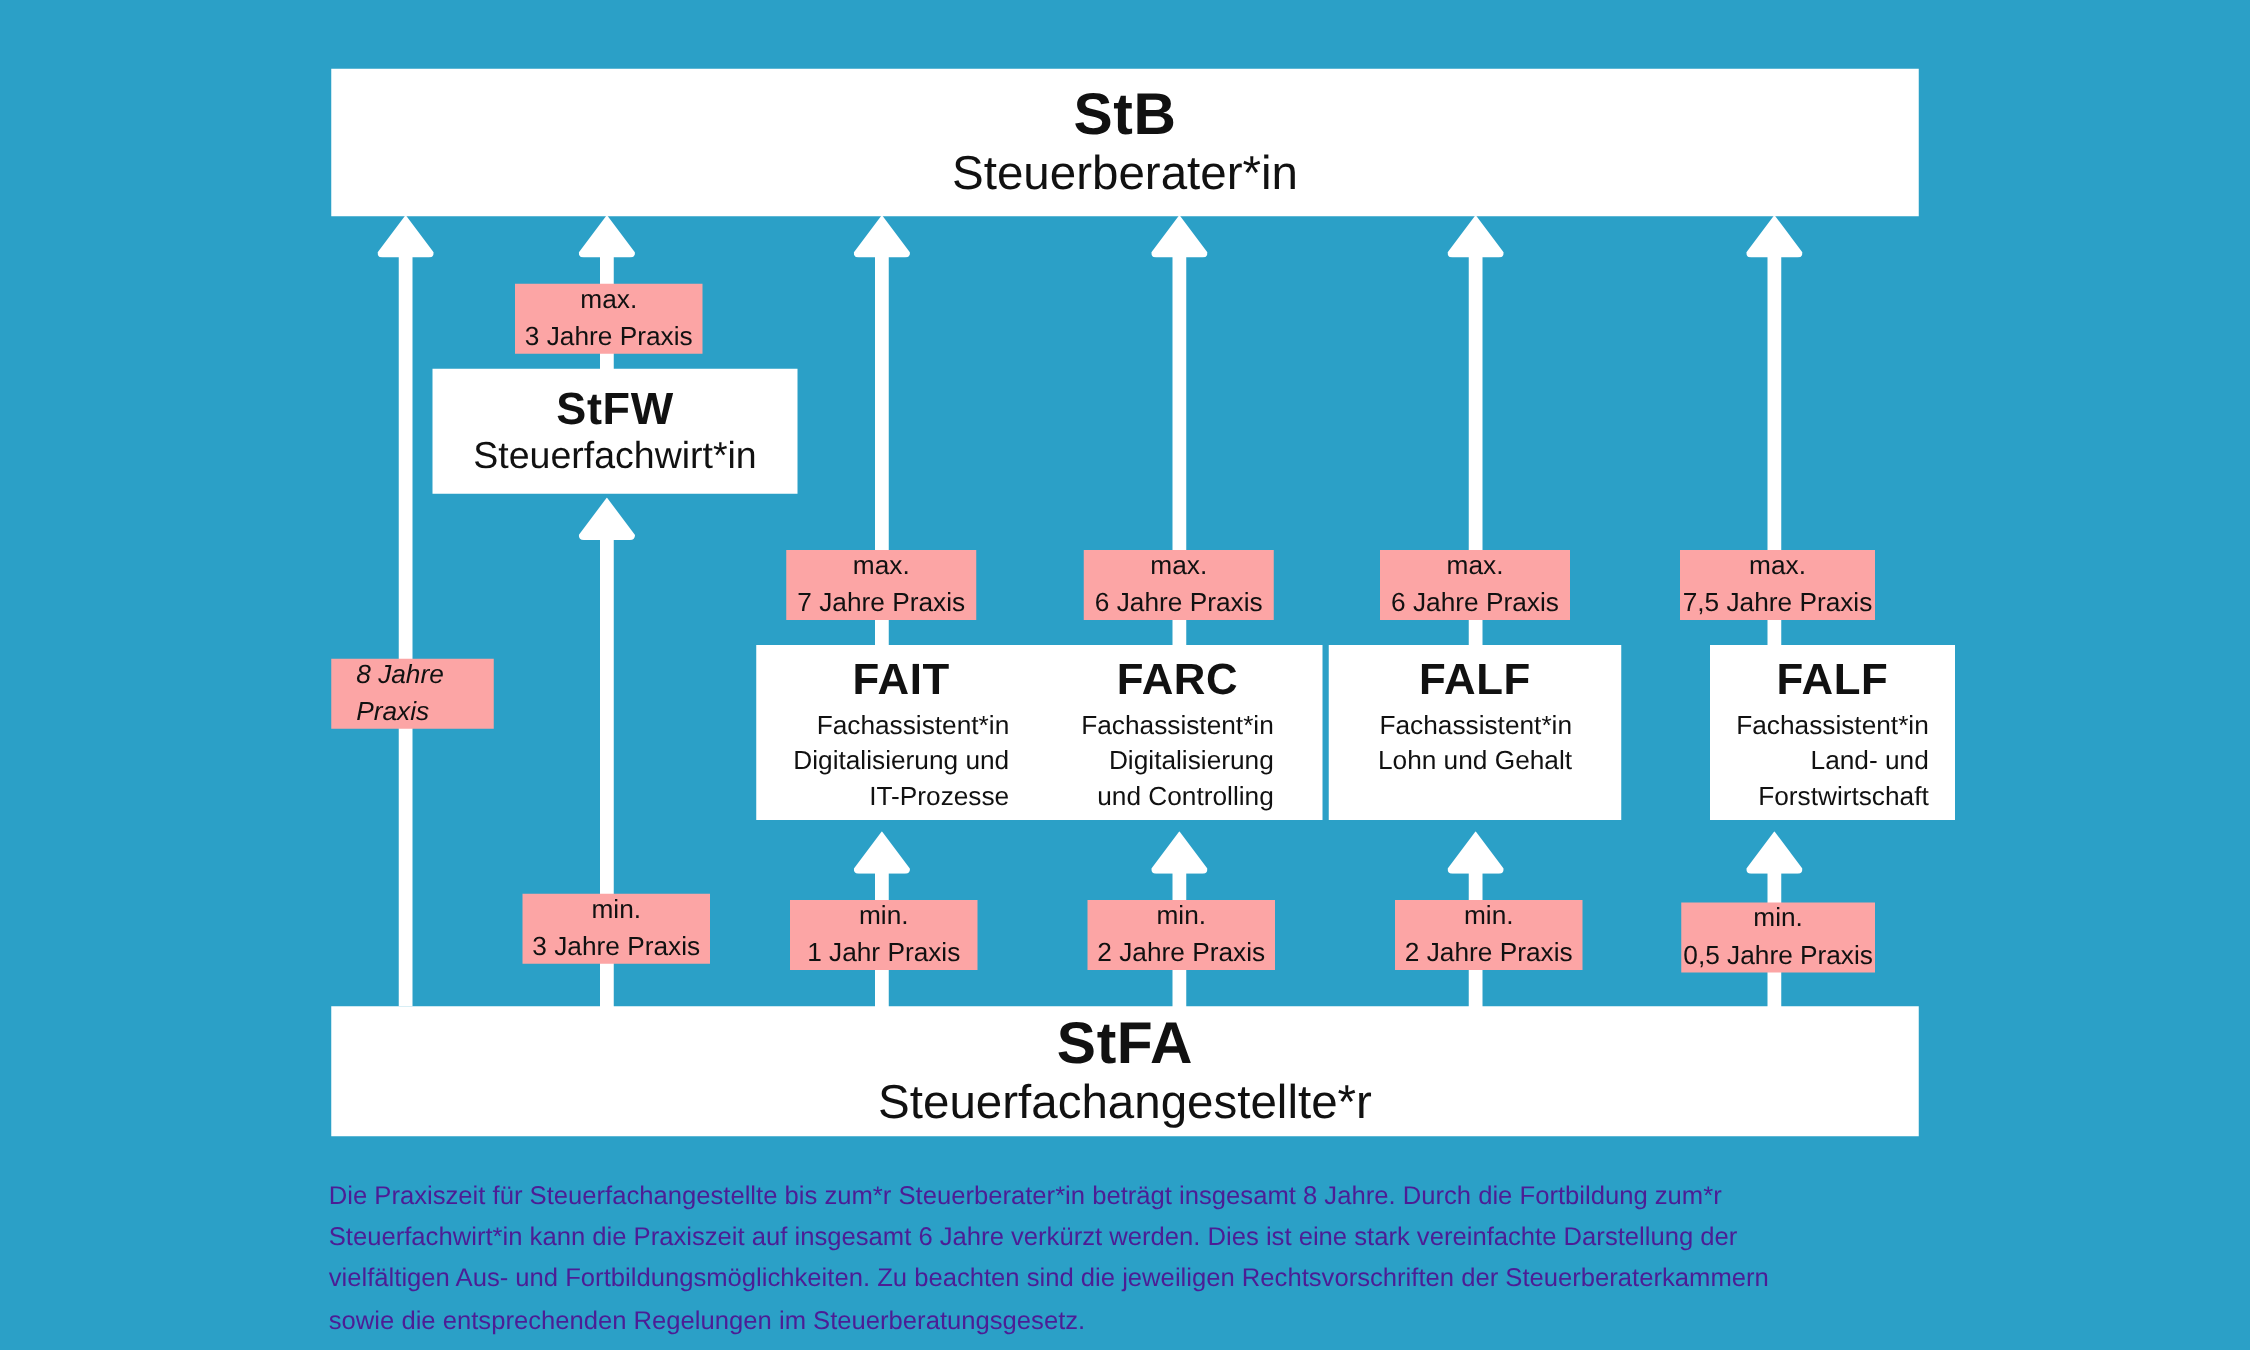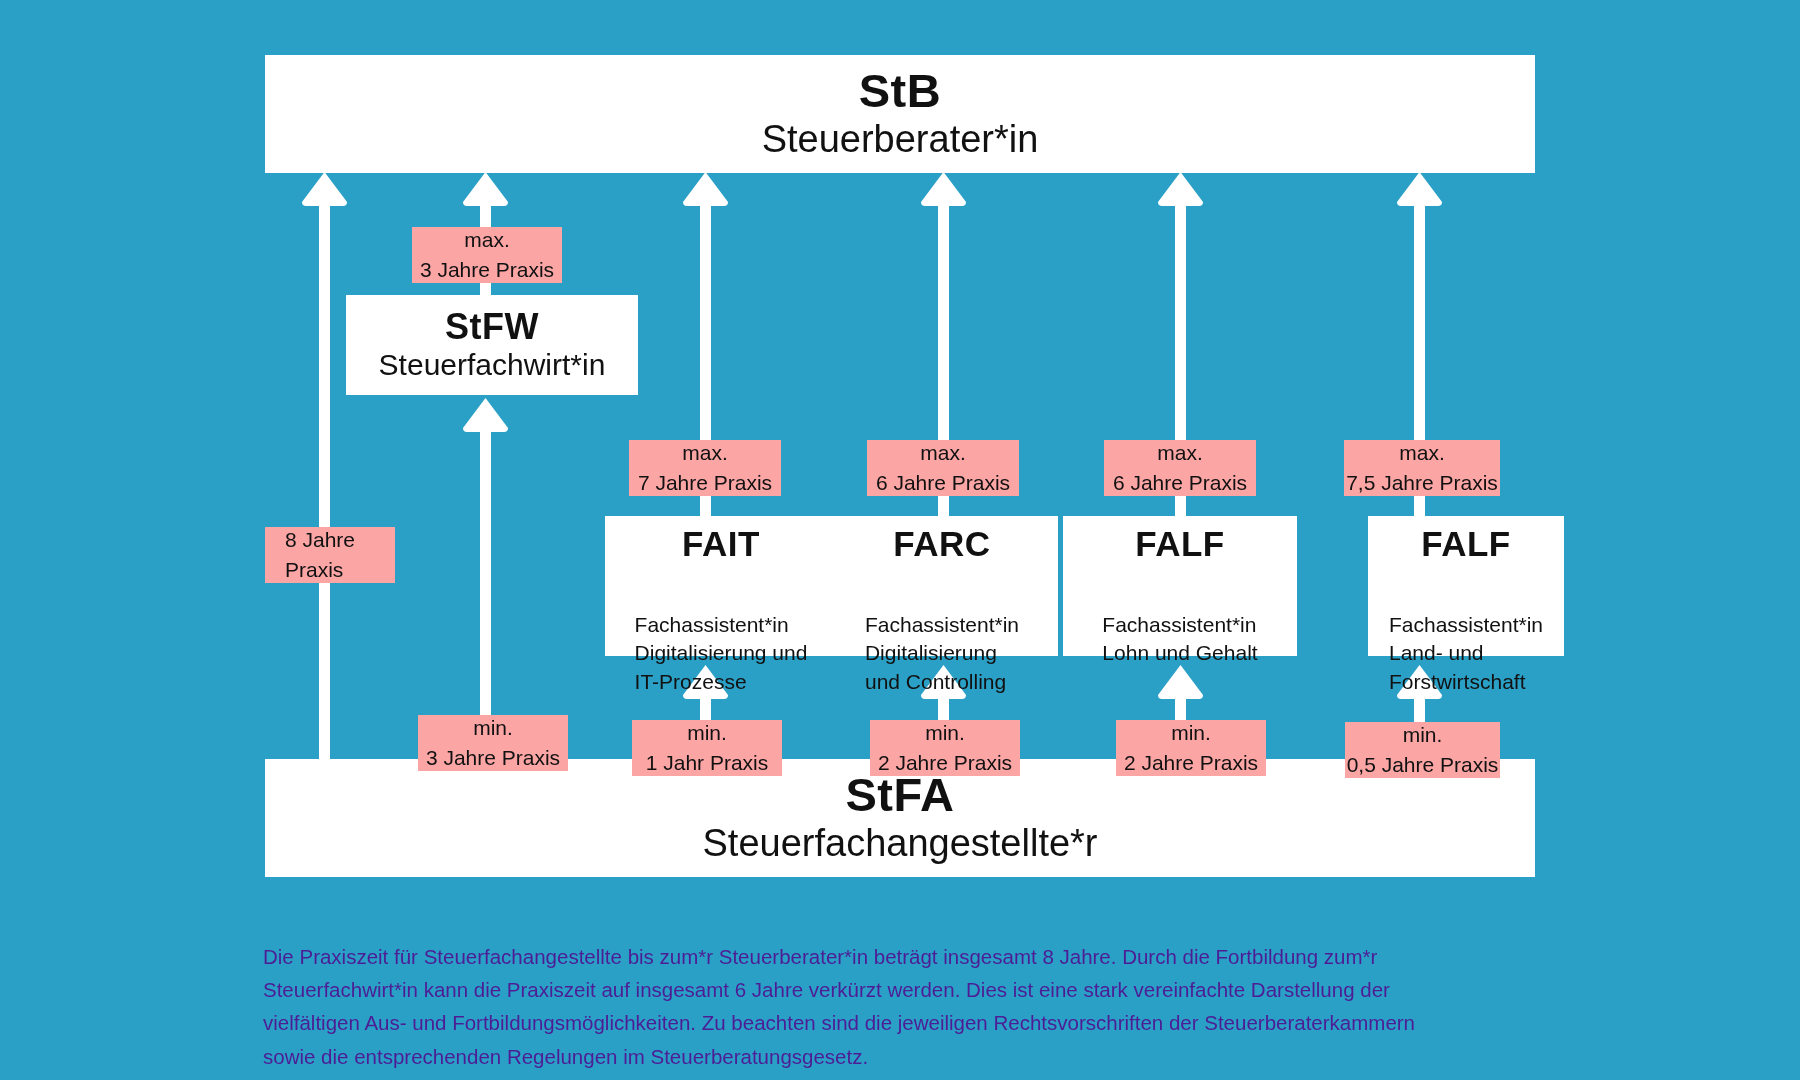--- a/index.html
+++ b/index.html
@@ -42,33 +42,33 @@
 
   
   #stfw{
     left:346px;top:295px;width:292px;height:100px;
   }
   #stfw .title-big{font-size:36px;margin-bottom:3px;}
   #stfw .sub{font-size:30px;}
 
   
   #stfa{
-    left:265px;top:759px;width:1270px;height:118px;
+    left:265px;top:805px;width:1270px;height:104px;
   }
   #stfa .title-big{font-size:47px;margin-bottom:4px;}
   #stfa .sub{font-size:38px;}
 
   
   .fa-card{
     top:516px;height:140px;
     justify-content:flex-start;
     padding-top:10px;
   }
   .fa-card .title-big{font-size:35px;margin-bottom:6px;}
-  .fa-card .sub{font-size:21px;text-align:left;margin-top:44px;}
+  .fa-card .sub{font-size:21px;text-align:right;}
   .fa-card .sub div{line-height:1.35;}
 
   #fa0{left:605px;width:232px;}
   #fa1{left:826px;width:232px;}
   #fa2{left:1063px;width:234px;}
   #fa3{left:1368px;width:196px;}
 
   
   .chip{
     position:absolute;
@@ -258,21 +258,21 @@
   <div class="chip" style="left:1104px;top:440px;width:152px;height:56px;">
     <span>max.</span>
     <span>6 Jahre Praxis</span>
   </div>
 
   <div class="chip" style="left:1344px;top:440px;width:156px;height:56px;">
     <span>max.</span>
     <span>7,5 Jahre Praxis</span>
   </div>
 
-  <div class="chip left-al" style="left:265px;top:527px;width:130px;height:56px;">
+  <div class="chip left-al" style="left:265px;top:527px;width:130px;height:56px;font-style:italic;">
     <span>8 Jahre</span>
     <span>Praxis</span>
   </div>
 
   <div class="chip" style="left:418px;top:715px;width:150px;height:56px;">
     <span>min.</span>
     <span>3 Jahre Praxis</span>
   </div>
 
   <div class="chip" style="left:632px;top:720px;width:150px;height:56px;">

